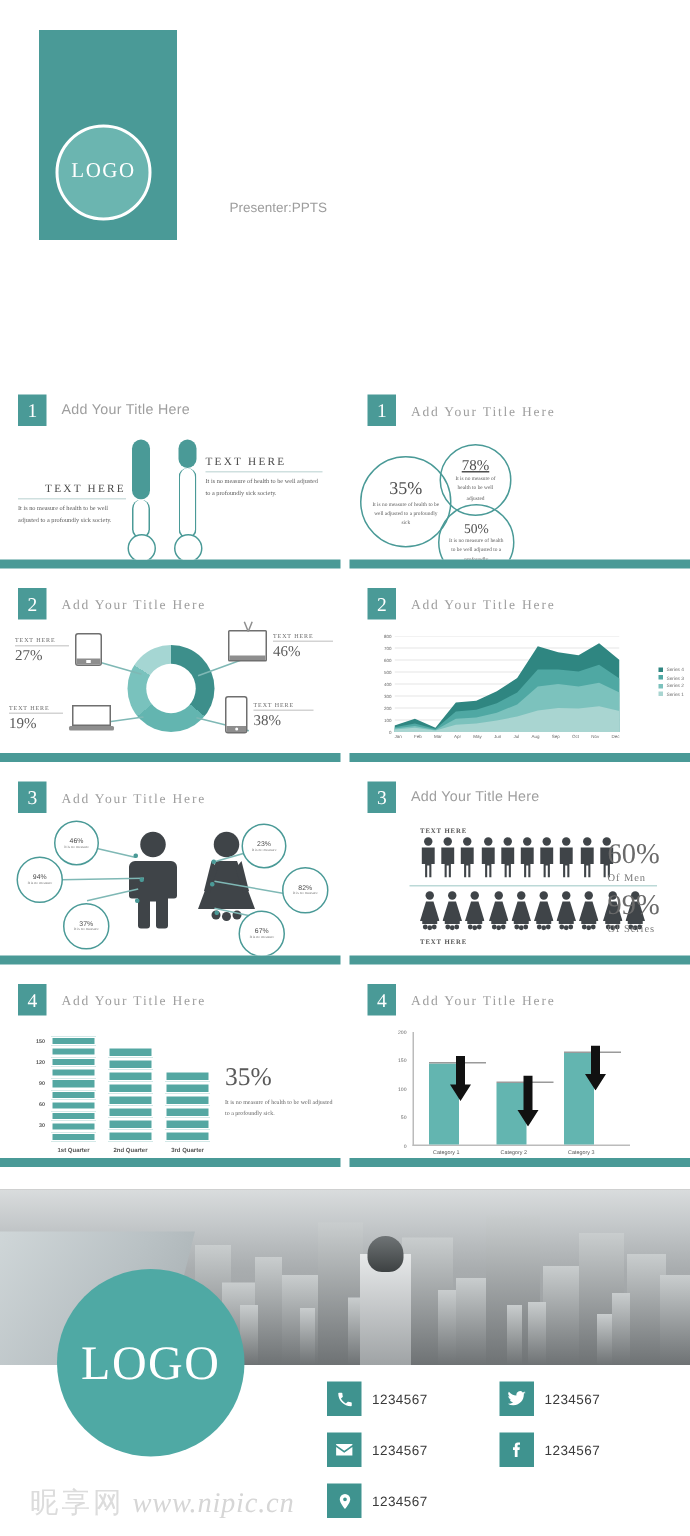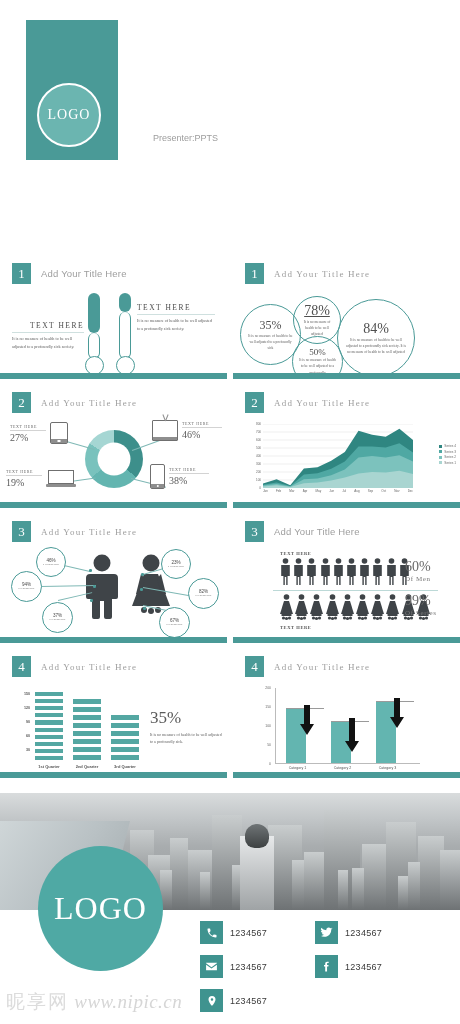--- a/index.html
+++ b/index.html
@@ -101,21 +101,21 @@
   
   .bub { position:absolute; border:0.9px solid #4a9a97; border-radius:50%; background:#fff;
          display:flex; flex-direction:column; align-items:center; justify-content:center; text-align:center; }
   .bub .p { font-size:4.6px; color:#4b4b4b; font-family:"Liberation Sans",sans-serif; }
   .bub .q { font-size:2.6px; color:#777; line-height:1.5; font-family:"Liberation Serif",serif; }
   .dot { position:absolute; width:2.6px; height:2.6px; border-radius:50%; background:#4a9a97; }
   .conn { position:absolute; height:0.8px; background:#7fb8b5; transform-origin:left center; }
 
   
   .prow { position:absolute; display:flex; gap:2.2px; }
-  .pbig { font-family:"Liberation Serif", serif; font-size:14px; color:#6a6a6a; }
+  .pbig { font-family:"Liberation Serif", serif; font-size:19px; color:#6a6a6a; }
   .psml { font-family:"Liberation Serif", serif; font-size:7px; color:#7a7a7a; letter-spacing:.6px;}
   .divider6 { position:absolute; height:1px; background:#bcd9d7; }
 
   
   .bseg { background:#54a7a2; border:1px solid #fff; height:7px; }
   .axl { font-size:3.6px; color:#666; font-family:"Liberation Sans",sans-serif; text-align:right;}
   .qlbl { font-size:4px; color:#555; font-weight:bold; font-family:"Liberation Sans",sans-serif;}
   .big35 { font-family:"Liberation Serif",serif; font-size:17px; color:#5a5a5a; }
 
   
@@ -131,27 +131,27 @@
   }
   .bldg { position:absolute; bottom:0; background:linear-gradient(to bottom,#c9cdce,#6e7274); }
   .river { position:absolute; left:0; top:28px; width:130px; height:90px;
            background:linear-gradient(115deg,#cfd6d8 0%, #b9c1c4 60%, #a8b0b3 100%);
            transform:skewX(-14deg); transform-origin:top left; }
   .footer-logo {
     position:absolute; left:38px; top:53px; width:125px; height:125px; border-radius:50%;
     background:#4fa9a4; display:flex; align-items:center; justify-content:center;
   }
   .footer-logo span { color:#fff; font-family:"Liberation Serif",serif; font-size:32px; letter-spacing:1px; }
-  .contacts { position:absolute; left:200px; top:128px; width:240px; }
+  .contacts { position:absolute; left:218px; top:128px; width:240px; }
   .crow { display:flex; margin-bottom:11px; }
   .citem { display:flex; align-items:center; width:115px; }
   .cbox { width:23px; height:23px; background:#3f938f; display:flex; align-items:center; justify-content:center; }
   .cbox svg { fill:#fff; }
   .cval { margin-left:7px; font-size:9px; color:#3a3a3a; font-family:"Liberation Sans",sans-serif; letter-spacing:.3px;}
-  .watermark { position:absolute; left:6px; top:196px; font-family:"Liberation Serif",serif;
+  .watermark { position:absolute; left:20px; top:196px; font-family:"Liberation Serif",serif;
                font-size:19px; font-style:italic; color:#d6d6d6; letter-spacing:.5px; }
   .idbar { position:absolute; left:224px; top:993px; padding:2px 4px; background:rgba(200,200,200,.55);
            font-size:9px; color:#ffffff; font-family:"Liberation Sans",sans-serif; white-space:nowrap; }
 </style>
 </head>
 <body>
 
 <div class="page">
 
   <div class="header">
@@ -203,30 +203,26 @@
         <div class="s-head">
           <div class="s-num">1</div>
           <div class="s-title">Add Your Title Here</div>
         </div>
         <div class="body">
           <div class="pcirc" style="left:7px; top:17px; width:61px; height:61px;">
             <div class="pct" style="font-size:12px;">35%</div>
             <div class="txt">It is no measure of health to be well adjusted to a profoundly sick</div>
           </div>
           <div class="pcirc" style="left:60px; top:9px; width:48px; height:48px;">
-            <div class="pct" style="font-size:14px;text-decoration:underline;">78%</div>
+            <div class="pct" style="font-size:10px;text-decoration:underline;">78%</div>
             <div class="txt">It is no measure of health to be well adjusted</div>
           </div>
           <div class="pcirc" style="left:59px; top:49px; width:51px; height:51px;">
             <div class="pct" style="font-size:9px;">50%</div>
             <div class="txt">It is no measure of health to be well adjusted to a profoundly</div>
-          </div>
-          <div class="pcirc" style="left:104px; top:12px; width:78px; height:78px;">
-            <div class="pct" style="font-size:14px;">84%</div>
-            <div class="txt">It is no measure of health to be well adjusted to a profoundly sick society. It is no measure of health to be well adjusted</div>
           </div>
         </div>
       </div>
     </div>
 
     <div class="row">
 
       <div class="slide">
         <div class="s-head">
           <div class="s-num">2</div>

